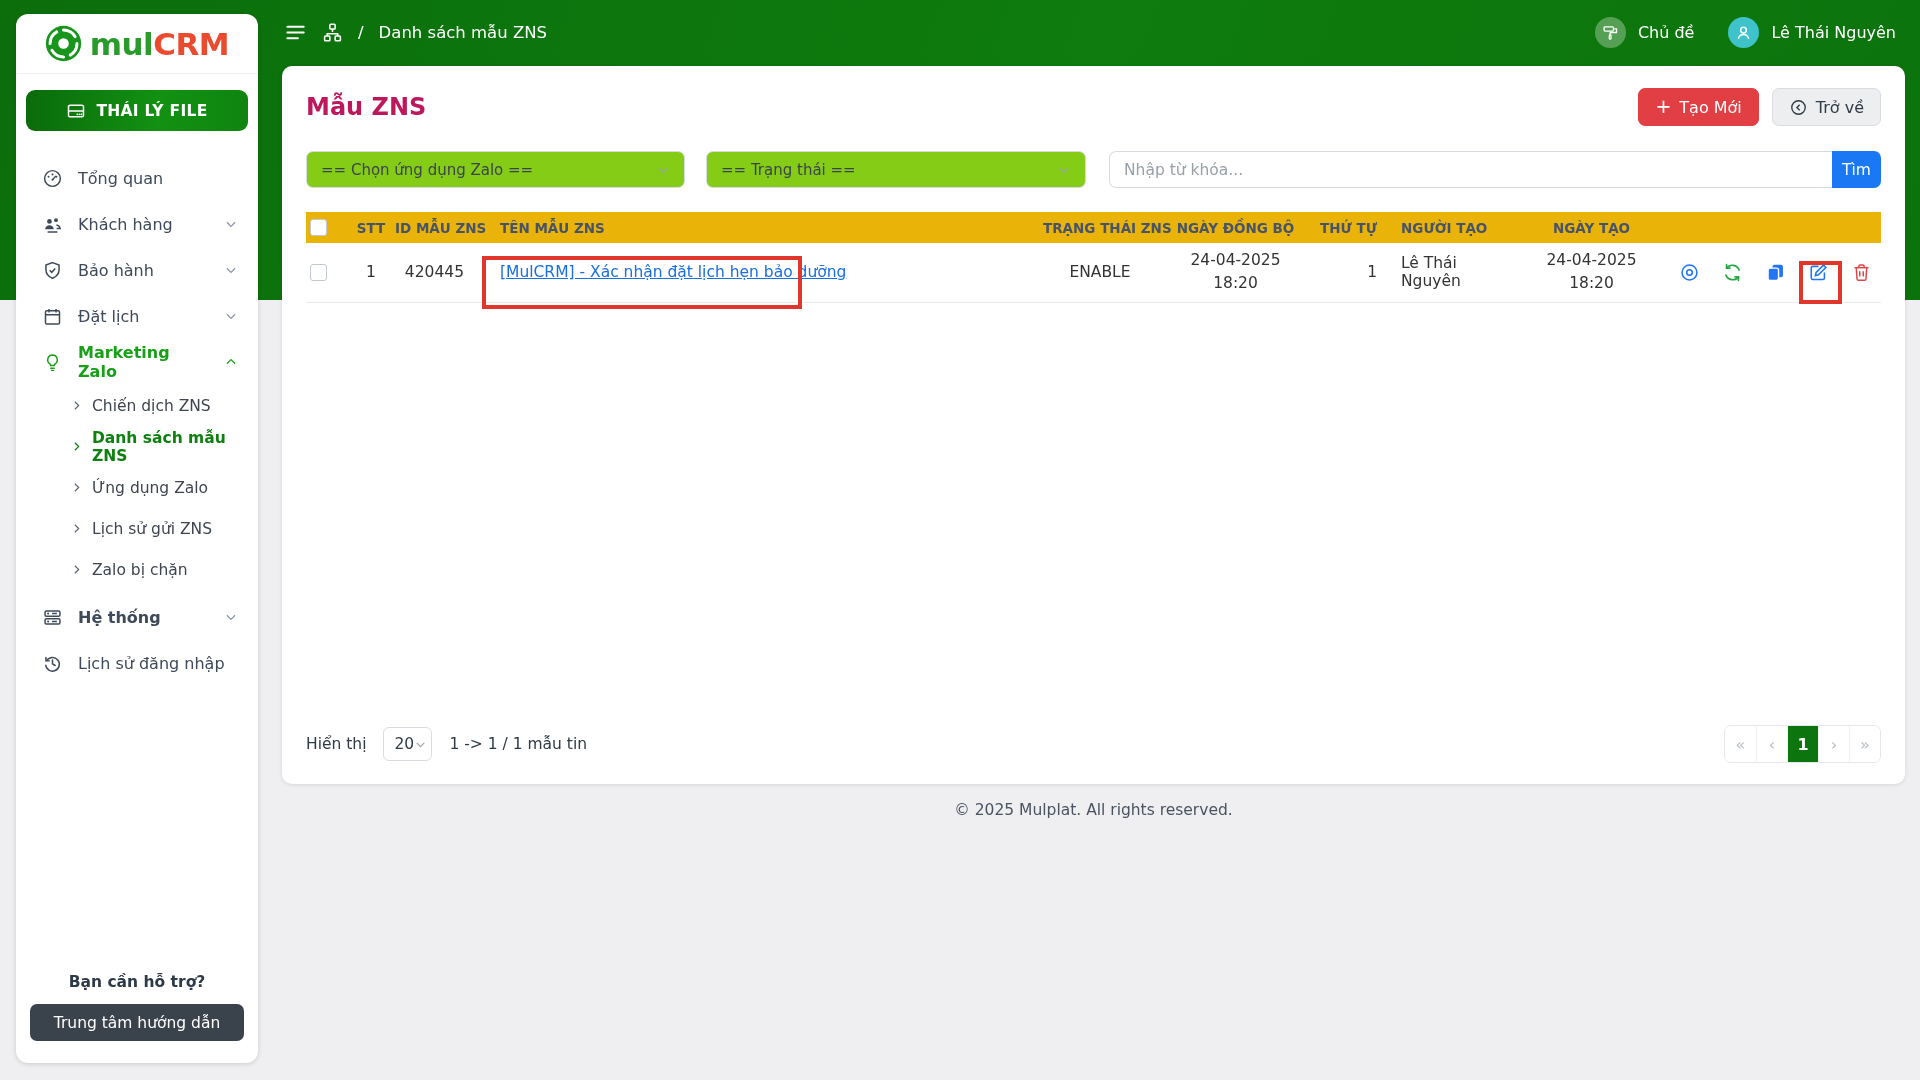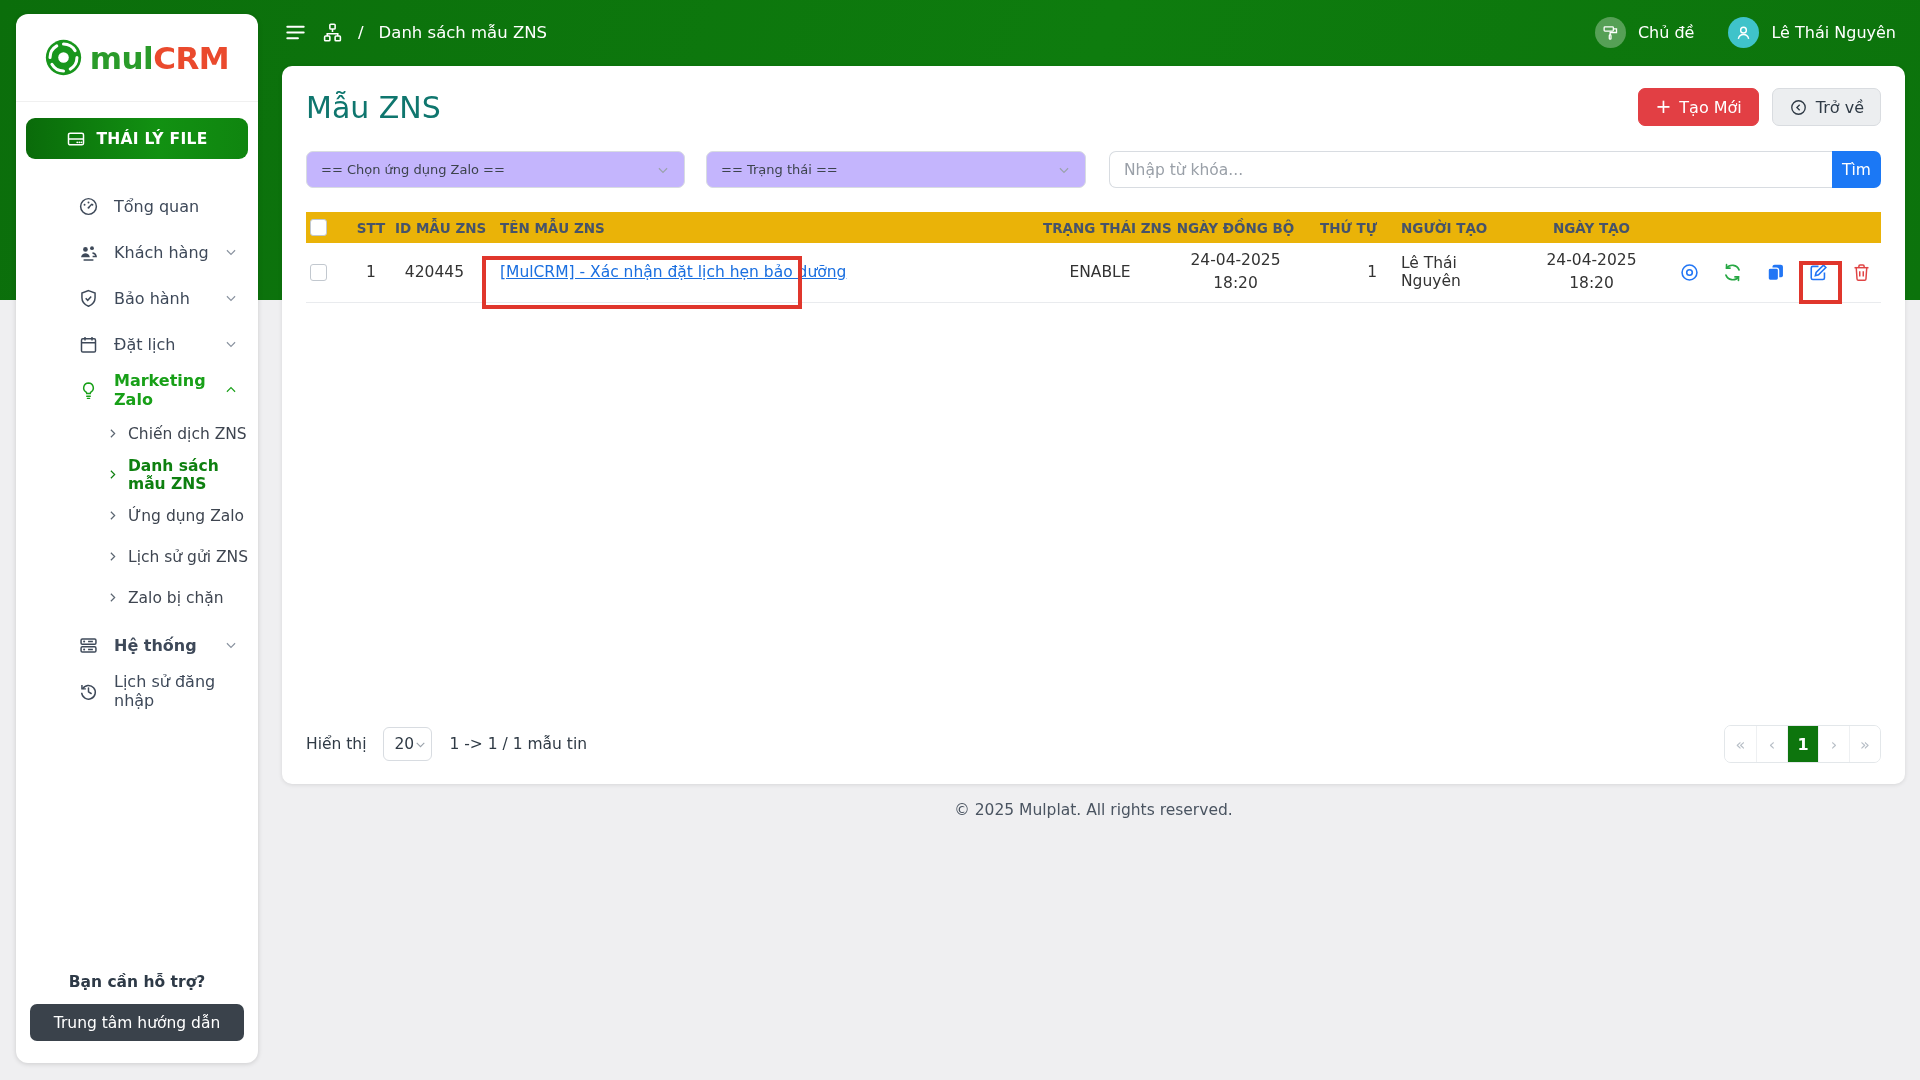--- a/index.html
+++ b/index.html
@@ -23,30 +23,30 @@
   .chip-circle { width:31px; height:31px; border-radius:50%; background:rgba(255,255,255,.30);
     display:flex; align-items:center; justify-content:center; }
   .avatar { width:31px; height:31px; border-radius:50%; background:#3fc3ca;
     display:flex; align-items:center; justify-content:center; margin-left:22px; }
   .tb-label { font-weight:500; }
 
   
   .sidebar { position:absolute; left:16px; top:14px; width:242px; height:1049px;
     background:#fff; border-radius:12px; box-shadow:0 1px 5px rgba(0,0,0,.15);
     display:flex; flex-direction:column; z-index:2; }
-  .logo-row { height:88px; display:flex; align-items:center; justify-content:center; gap:8px;
+  .logo-row { height:60px; display:flex; align-items:center; justify-content:center; gap:8px;
     border-bottom:1px solid #f0f0f0; flex:none; }
   .logo-text { font-size:31px; font-weight:800; letter-spacing:-.5px; }
   .logo-mul { color:#2a9b2a; } .logo-crm { color:#ea4a2d; }
   .file-btn { margin:16px 10px 2px; height:41px; border:none; border-radius:9px;
     background:linear-gradient(90deg,#0a6b0a 0%,#129112 60%,#0f850f 100%);
     color:#fff; font-weight:700; font-size:15.5px; letter-spacing:.3px;
     display:flex; align-items:center; justify-content:center; gap:10px; cursor:pointer;
     font-family:inherit; flex:none; }
-  .nav { padding-top:22px; flex:none;margin-left:36px; }
+  .nav { padding-top:22px; flex:none; }
   .nav-item { height:46px; display:flex; align-items:center; padding:0 20px 0 26px;
     color:#3e4959; font-size:16px; font-weight:500; gap:15px; cursor:pointer; }
   .nav-item svg.mi { width:21px; height:21px; flex:none; }
   .nav-item .chev { margin-left:auto; color:#8a93a0; display:flex; }
   .nav-item.active { color:#18a018; font-weight:700; }
   .nav-item.active .chev { color:#18a018; }
   .sub-item { height:41px; display:flex; align-items:center; padding-left:54px; gap:9px;
     color:#3e4550; font-size:15.5px; font-weight:500; cursor:pointer; }
   .sub-item .chev-r { color:#5c6672; display:flex; }
   .sub-item.active { color:#0e8010; font-weight:700; }
@@ -55,33 +55,33 @@
   .help-text { font-weight:700; font-size:15.5px; color:#2e3a47; margin-bottom:13px; }
   .help-btn { margin:0 auto; width:214px; height:37px; background:#3a424b; color:#fff;
     border:none; border-radius:7px; font-size:15.5px; display:flex; align-items:center;
     justify-content:center; cursor:pointer; font-family:inherit; }
 
   
   .card { position:absolute; left:282px; top:66px; width:1623px; height:718px;
     background:#fff; border-radius:10px; box-shadow:0 1px 4px rgba(0,0,0,.10);
     padding:0 24px; z-index:2; }
   .card-header { display:flex; align-items:center; justify-content:space-between; padding-top:22px; }
-  .page-title { font-size:30px; font-weight:400; color:#0f766e; }
+  .page-title { font-size:24px; font-weight:700; color:#be185d; }
   .hdr-buttons { display:flex; gap:13px; }
   .btn { display:flex; align-items:center; gap:8px; height:38px; padding:0 16px;
     border-radius:7px; font-size:16px; cursor:pointer; font-family:inherit; }
   .btn-create { background:#e23f44; border:1px solid #e23f44; color:#fff; }
   .btn-create .plus { font-size:19px; line-height:1; margin-top:-2px; }
   .btn-back { background:#eceef0; border:1px solid #d9dce0; color:#2f3a45; }
   .btn-back svg { display:block; }
 
   .filters { display:flex; margin-top:25px; }
-  .select { height:37px; border:1px solid #d8dce1; border-radius:7px; background:#c4b5fd;
+  .select { height:37px; border:1px solid #d8dce1; border-radius:7px; background:#84cc16;
     display:flex; align-items:center; justify-content:space-between; padding:0 14px;
-    font-size:13px; color:#3c434c; cursor:pointer; }
+    font-size:15px; color:#3c434c; cursor:pointer; }
   .select-app { width:379px; margin-right:21px; }
   .select-status { width:380px; margin-right:23px; }
   .select .sel-chev { color:#9aa2ab; display:flex; }
   .search-wrap { flex:1; display:flex; }
   .search-input { flex:1; height:37px; border:1px solid #d8dce1; border-right:none;
     border-radius:7px 0 0 7px; padding:0 14px; font-size:15.5px; color:#333;
     outline:none; font-family:inherit; }
   .search-input::placeholder { color:#9aa0a8; }
   .btn-search { width:49px; height:37px; background:#1b78f5; color:#fff; border:none;
     border-radius:0 7px 7px 0; font-size:15.5px; cursor:pointer; font-family:inherit; }

